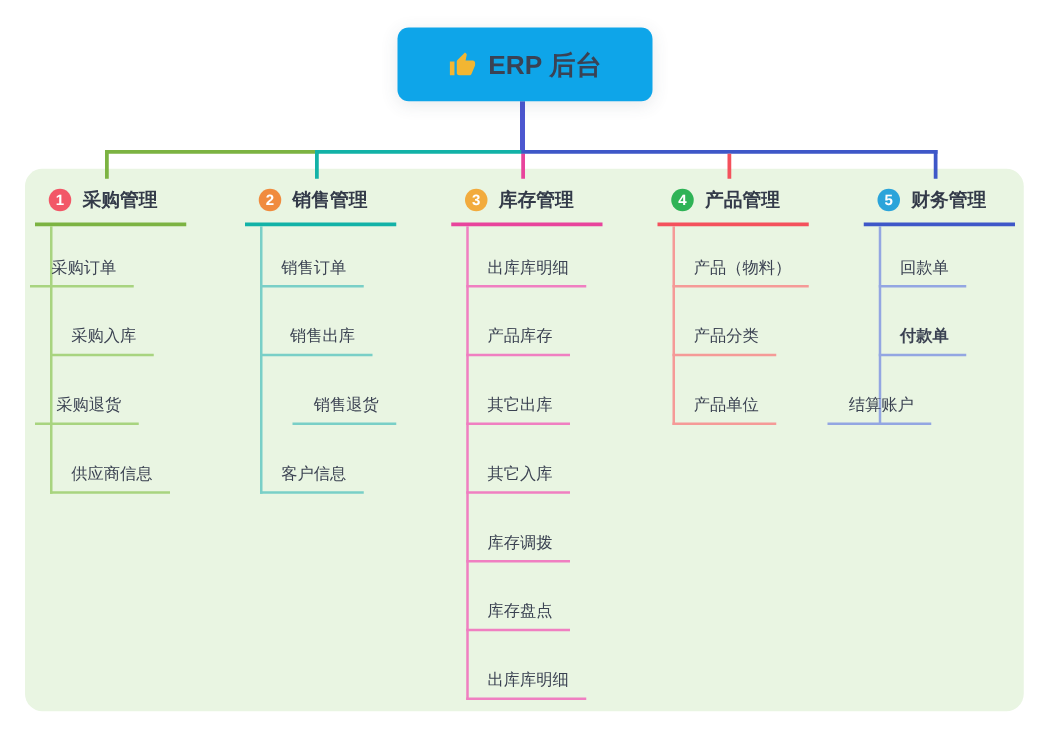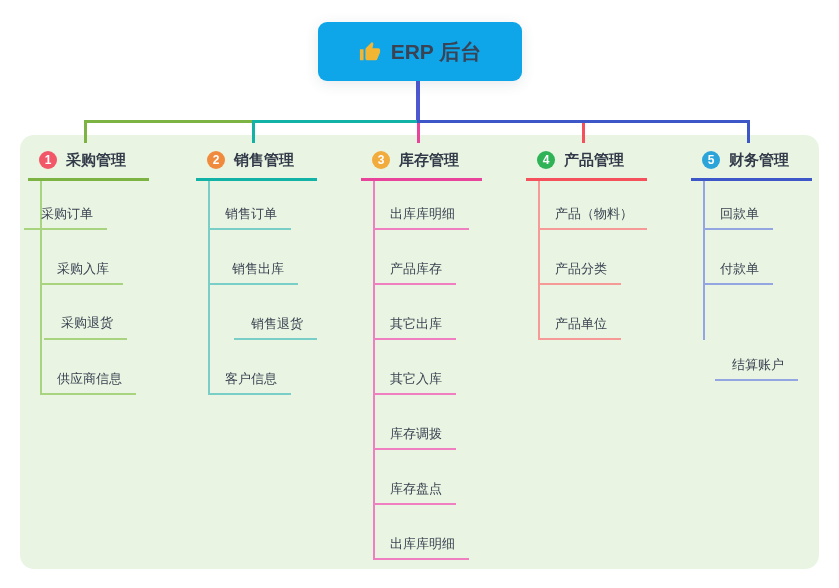--- a/index.html
+++ b/index.html
@@ -56,21 +56,21 @@
   <div id="branches">
       <div>
     <div class="branch-header" style="left: 28px; top: 142px; border-bottom-color: rgb(124, 179, 66);">
       <span class="badge" style="background: rgb(242, 87, 103);">1</span>
       <span class="branch-label">采购管理</span>
     </div>
     <div class="spine" style="left: 40px; top: 181px; height: 214px; background: rgb(168, 212, 127);"></div>
   </div>
       <div class="child-node" style="left: 24px; top: 200px; border-bottom-color: rgb(168, 212, 127);">采购订单</div>
       <div class="child-node" style="left: 40px; top: 255px; border-bottom-color: rgb(168, 212, 127);">采购入库</div>
-      <div class="child-node" style="left: 44px; top: 310px; border-bottom-color: rgb(168, 212, 127); font-family: Liberation Mono, monospace;">采购退货</div>
+      <div class="child-node" style="left: 28px; top: 310px; border-bottom-color: rgb(168, 212, 127);">采购退货</div>
       <div class="child-node" style="left: 40px; top: 365px; border-bottom-color: rgb(168, 212, 127);">供应商信息</div>
       <div>
     <div class="branch-header" style="left: 196px; top: 142px; border-bottom-color: rgb(18, 178, 167);">
       <span class="badge" style="background: rgb(240, 139, 62);">2</span>
       <span class="branch-label">销售管理</span>
     </div>
     <div class="spine" style="left: 208px; top: 181px; height: 214px; background: rgb(121, 207, 199);"></div>
   </div>
       <div class="child-node" style="left: 208px; top: 200px; border-bottom-color: rgb(121, 207, 199);">销售订单</div>
       <div class="child-node" style="left: 208px; top: 255px; border-bottom-color: rgb(121, 207, 199); padding-left: 24px;">销售出库</div>
@@ -101,16 +101,16 @@
       <div class="child-node" style="left: 538px; top: 255px; border-bottom-color: rgb(245, 154, 151);">产品分类</div>
       <div class="child-node" style="left: 538px; top: 310px; border-bottom-color: rgb(245, 154, 151);">产品单位</div>
       <div>
     <div class="branch-header" style="left: 691px; top: 142px; border-bottom-color: rgb(62, 87, 200);">
       <span class="badge" style="background: rgb(43, 164, 218);">5</span>
       <span class="branch-label">财务管理</span>
     </div>
     <div class="spine" style="left: 703px; top: 181px; height: 159px; background: rgb(147, 166, 226);"></div>
   </div>
       <div class="child-node" style="left: 703px; top: 200px; border-bottom-color: rgb(147, 166, 226);">回款单</div>
-      <div class="child-node" style="left: 703px; top: 255px; border-bottom-color: rgb(147, 166, 226);">付款单</div>
-      <div class="child-node" style="left: 715px; top: 310px; border-bottom-color: rgb(147, 166, 226); margin-top: 41px;">结算账户</div>
+      <div class="child-node" style="left: 703px; top: 255px; border-bottom-color: rgb(147, 166, 226); font-weight: bold;">付款单</div>
+      <div class="child-node" style="left: 662px; top: 310px; border-bottom-color: rgb(147, 166, 226);">结算账户</div>
     </div>
 </div>
 
 </body></html>

